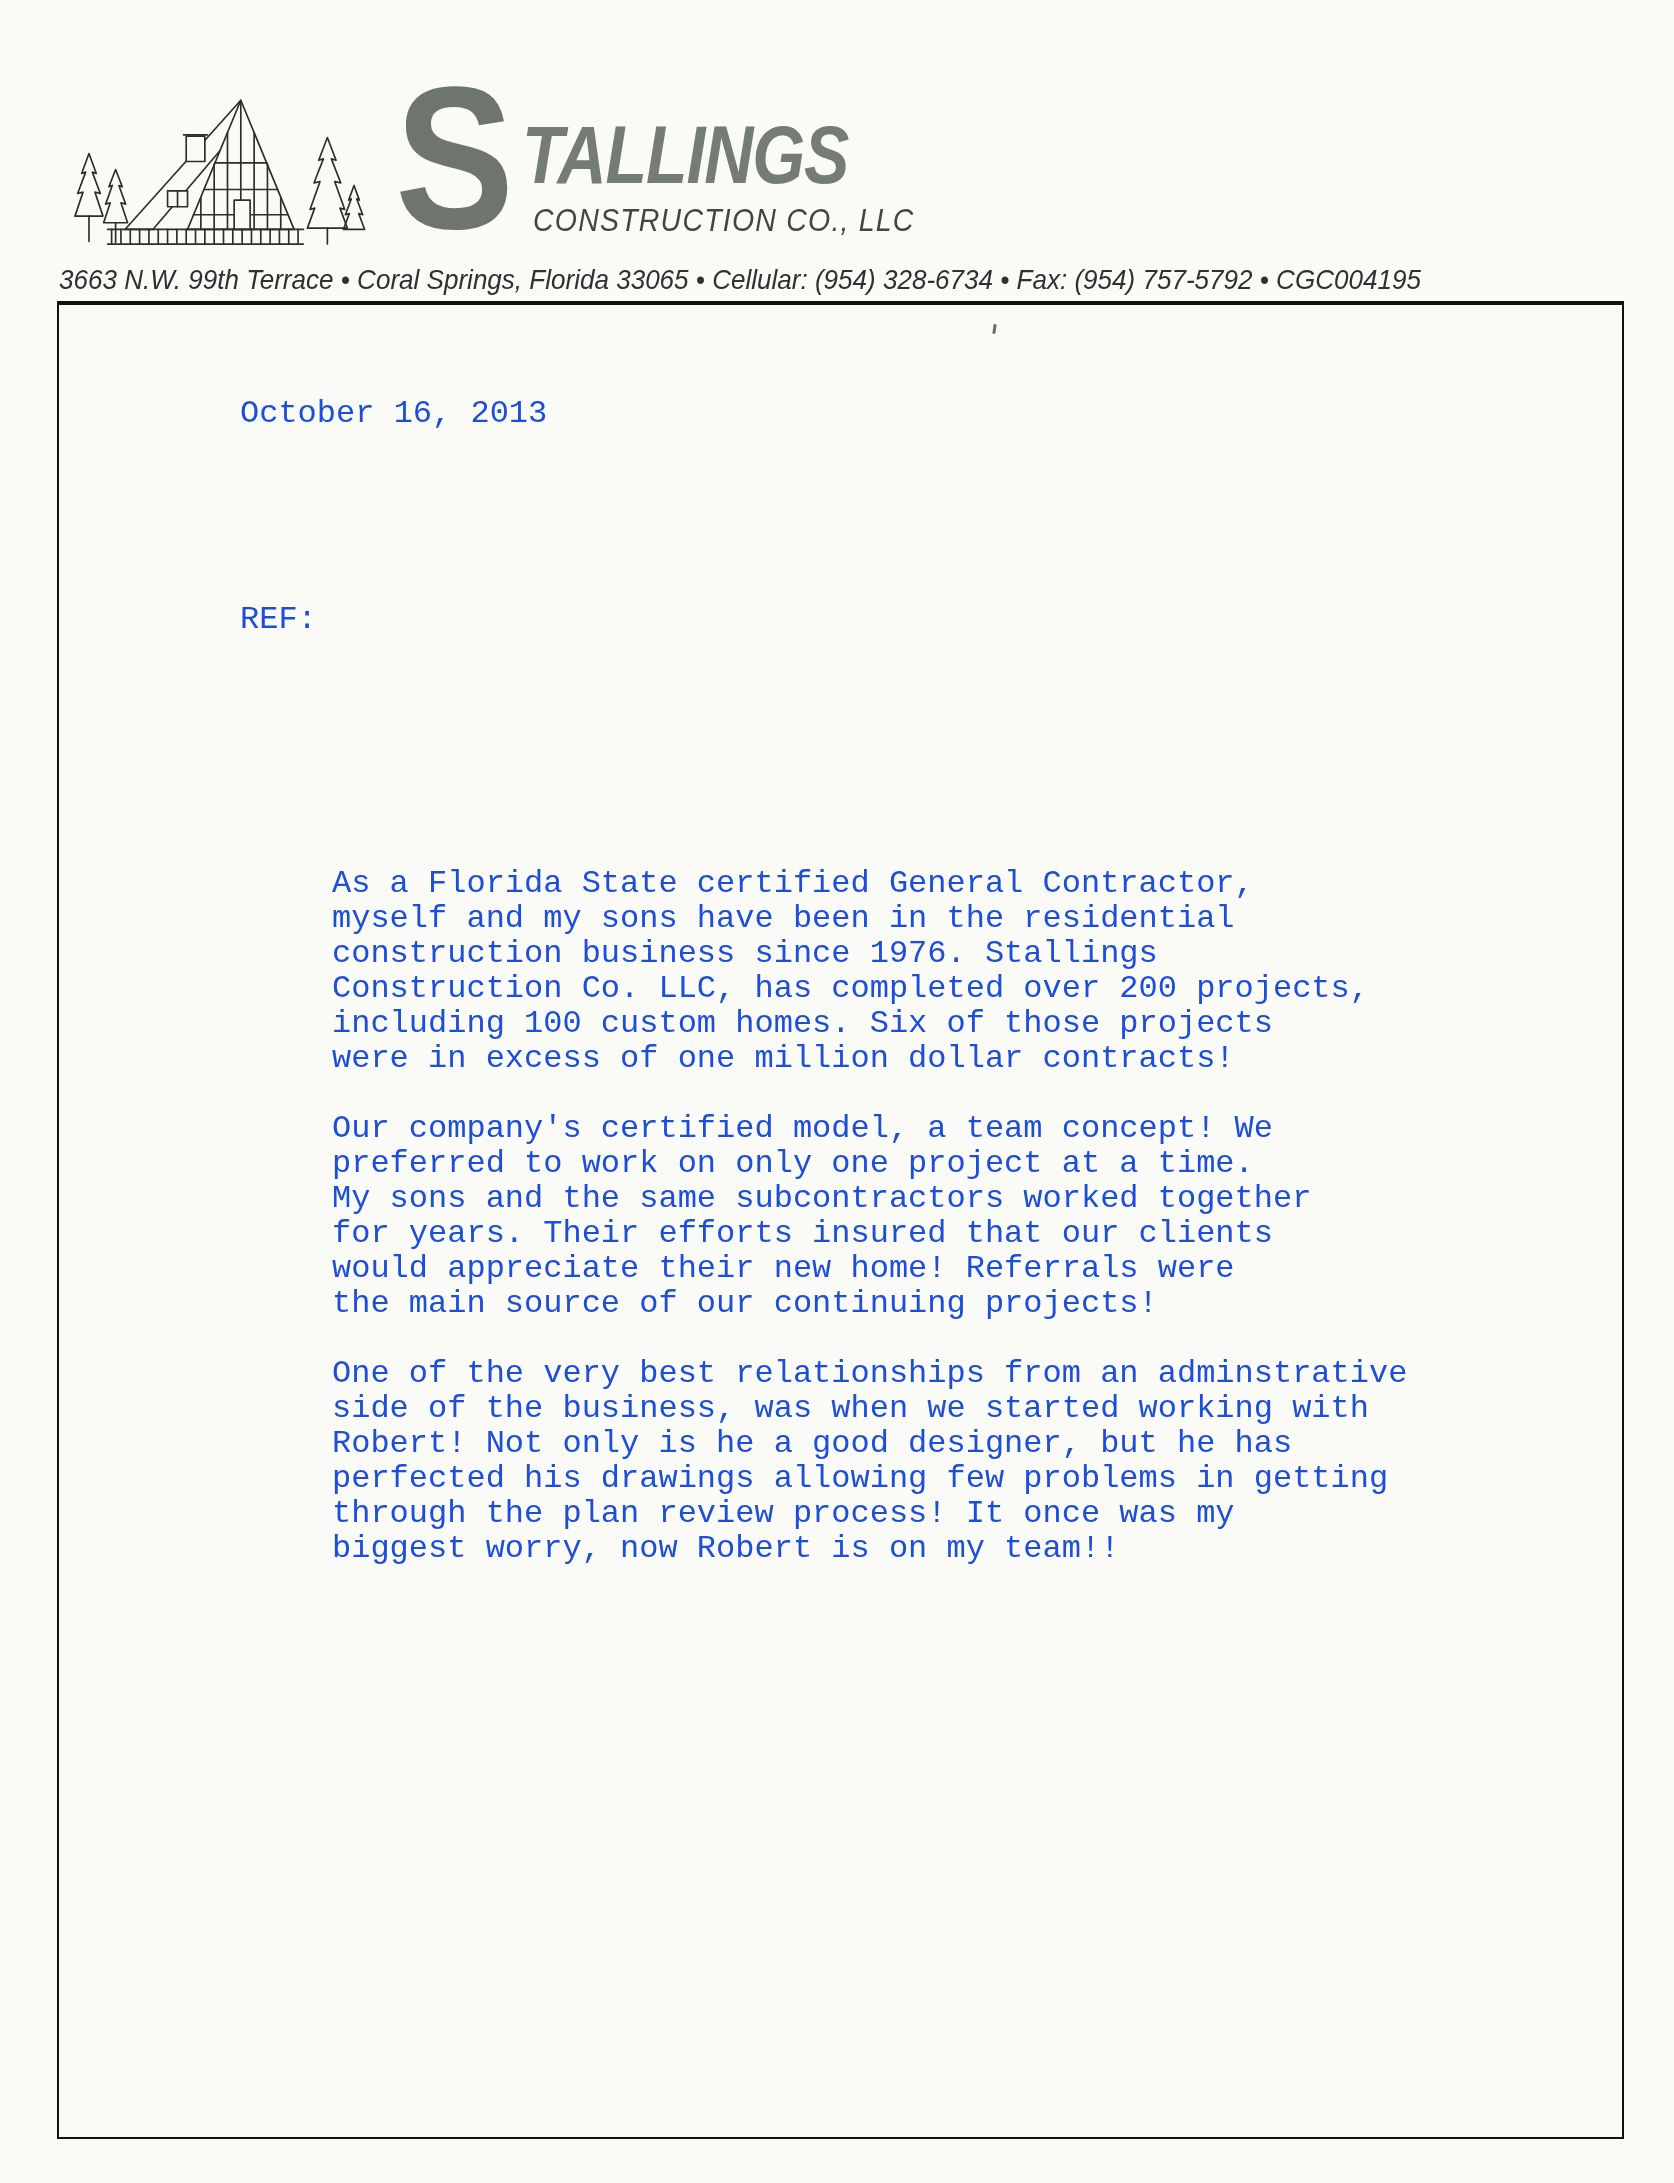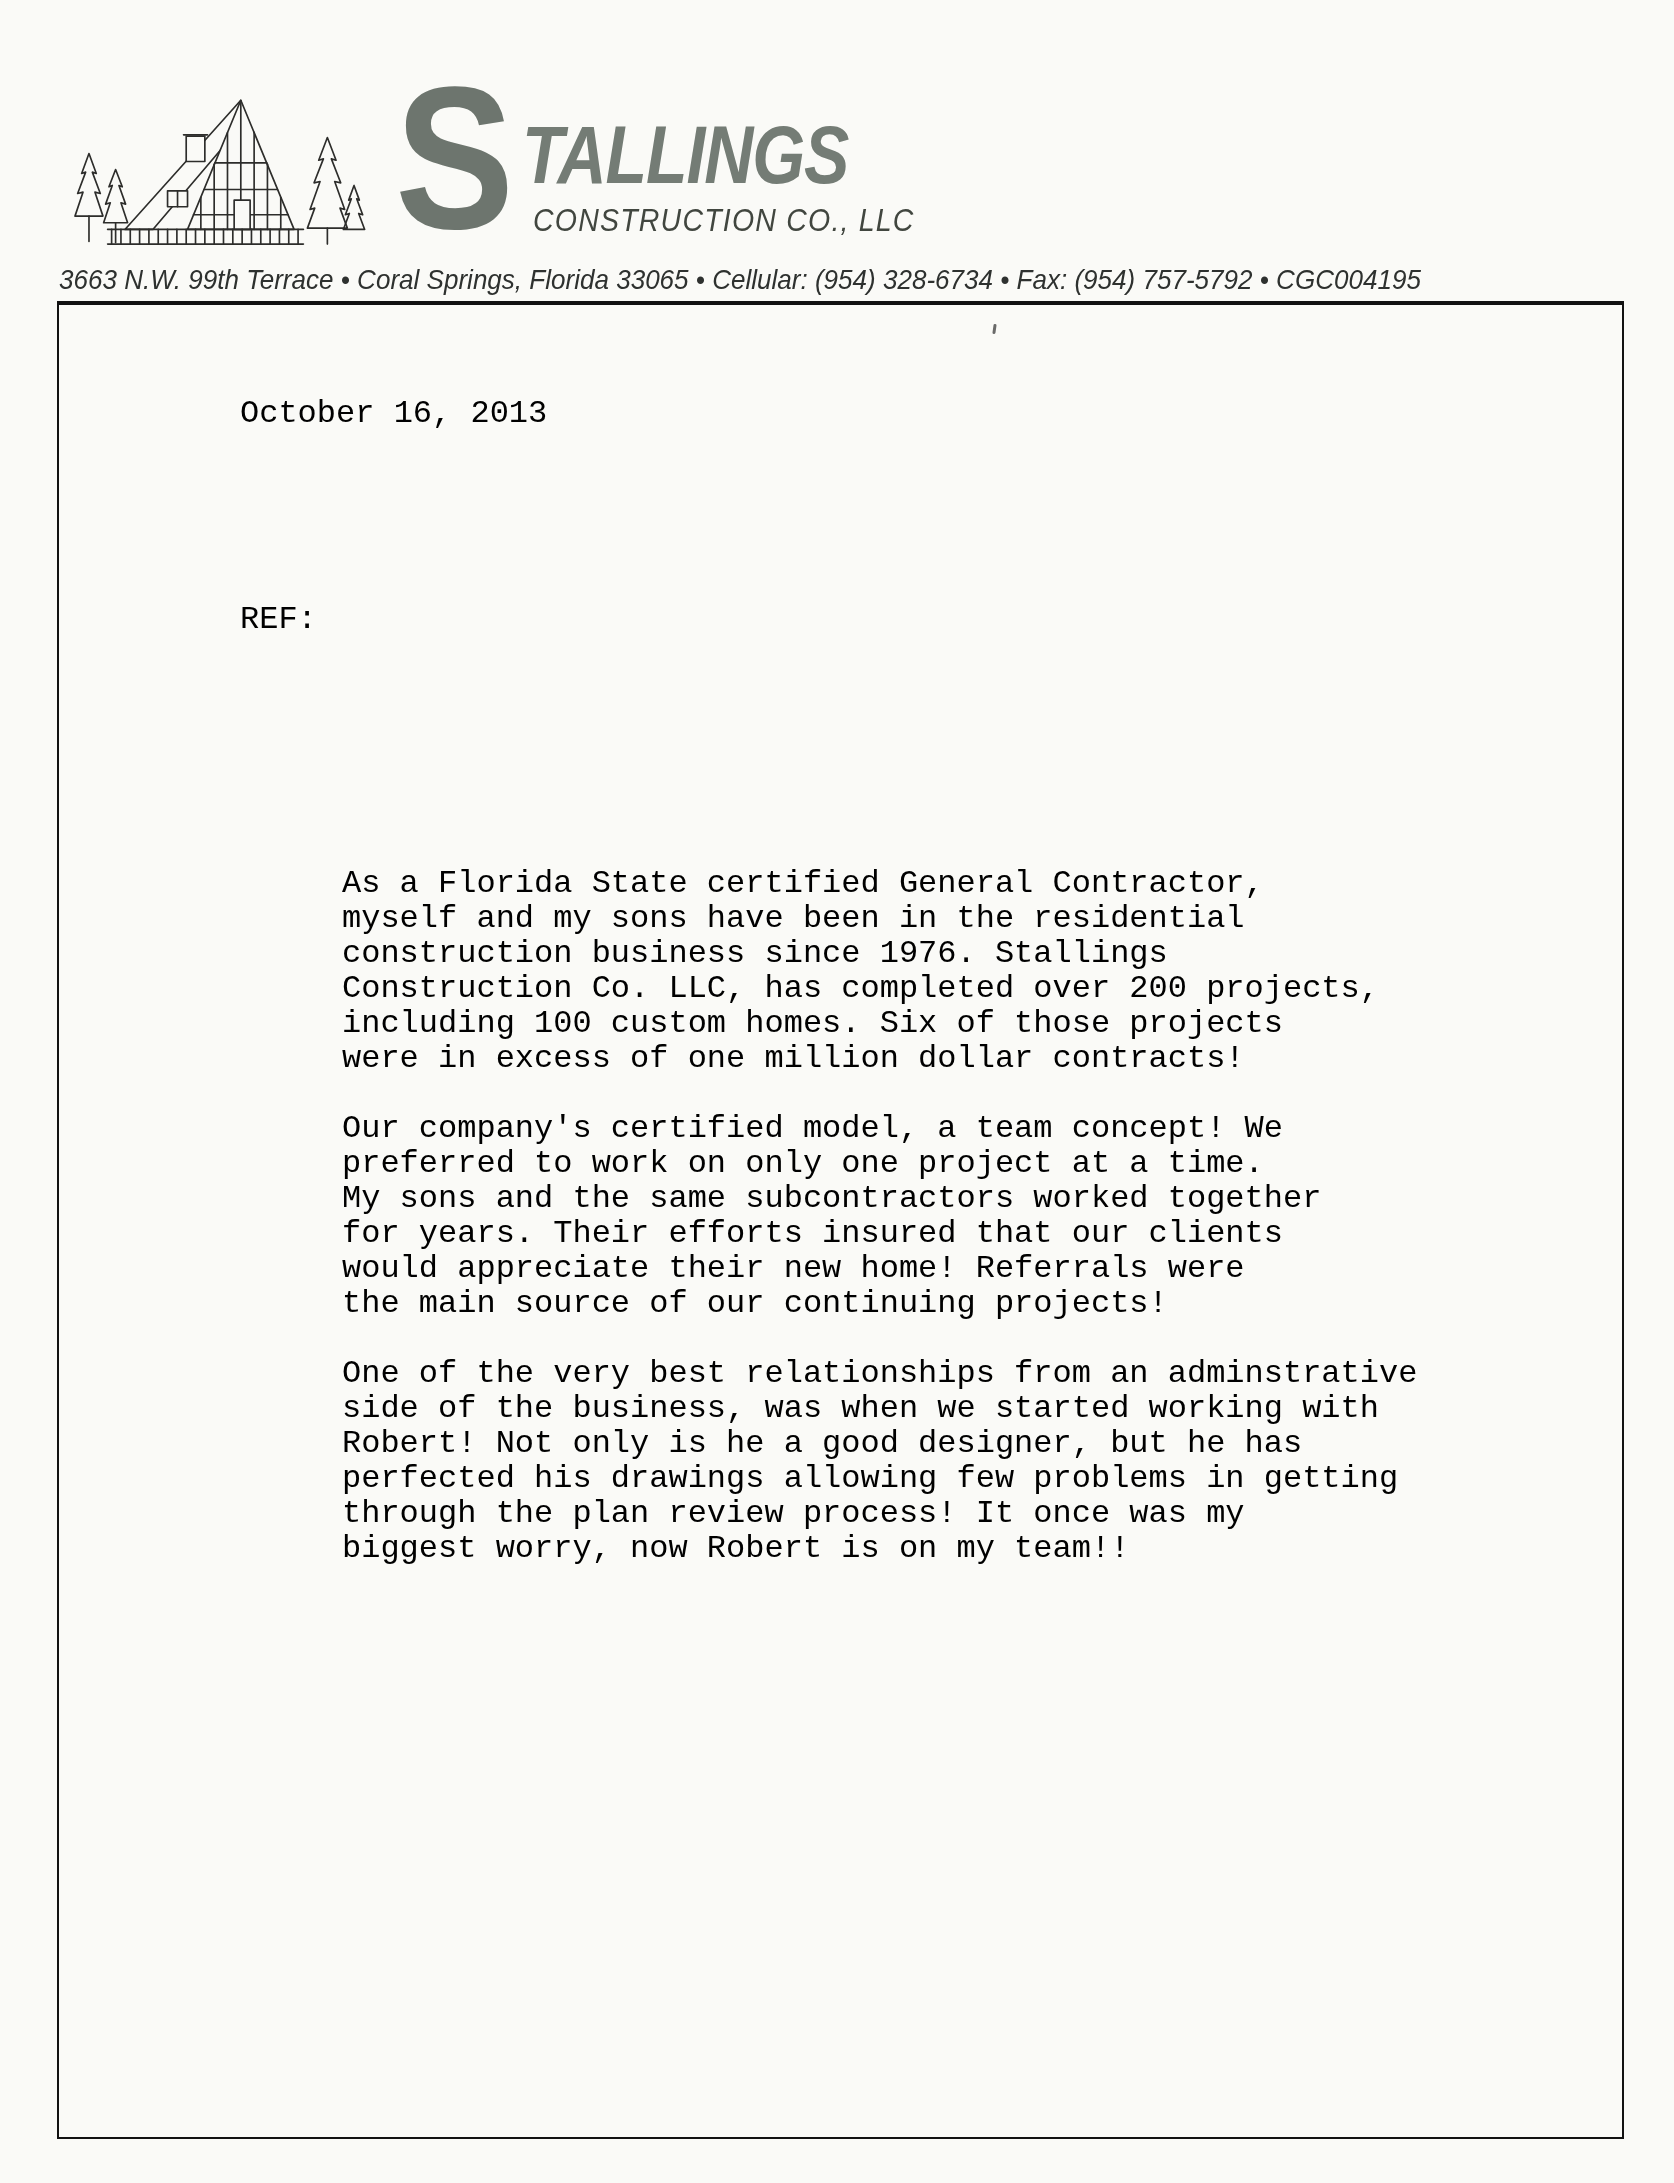--- a/index.html
+++ b/index.html
@@ -51,27 +51,27 @@
   .letter-box {
     position:absolute; left:57px; top:301px;
     width:1567px; height:1838px;
     border:2.7px solid #121212;
     border-top-width:4px;
     background:transparent;
   }
   .typewriter {
     font-family:"Liberation Mono", "DejaVu Sans Mono", monospace;
     font-size:32px; line-height:35px;
-    color:#000000;
+    color:#1d4ed8;
     white-space:pre-line;
   }
   .date-line   { position:absolute; left:181px; top:91px; }
   .ref-row     { position:absolute; left:181px; top:297px; display:flex; }
   .ref-label   { width:103px; flex:0 0 103px; }
-  .body-copy   { position:absolute; left:283px; top:561px; }
+  .body-copy   { position:absolute; left:273px; top:561px; }
   .body-copy p { margin:0 0 35px 0; }
   .sig-block   { position:absolute; left:183px; top:1351px; }
   .sig-image   { display:block; margin:5.3px 0 6.7px 51px; }
   .sig-name    { margin-top:2.7px; }
   .sig-license { margin-top:6px; }
 
   .scan-artifact {
     position:absolute; left:934px; top:18.7px;
     width:3.3px; height:10px;
     background:#3a3a3a; border-radius:1.3px;

